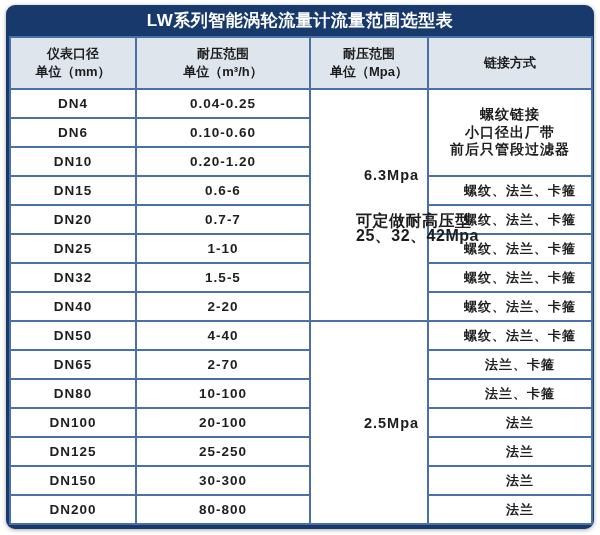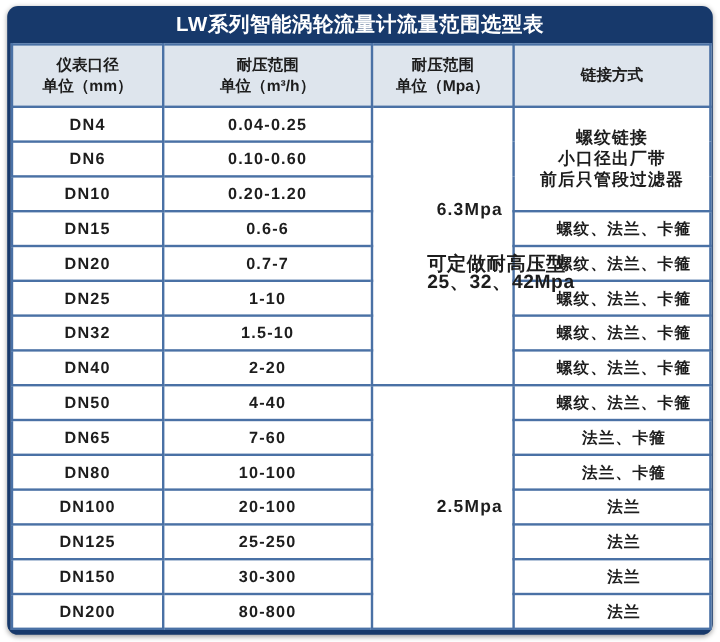--- a/index.html
+++ b/index.html
@@ -152,39 +152,39 @@
           <td class="c-flow">0.7-7</td>
           <td class="c-link">螺纹、法兰、卡箍</td>
         </tr>
         <tr>
           <td class="c-dn">DN25</td>
           <td class="c-flow">1-10</td>
           <td class="c-link">螺纹、法兰、卡箍</td>
         </tr>
         <tr>
           <td class="c-dn">DN32</td>
-          <td class="c-flow">1.5-10</td>
+          <td class="c-flow">1.5-5</td>
           <td class="c-link">螺纹、法兰、卡箍</td>
         </tr>
         <tr>
           <td class="c-dn">DN40</td>
           <td class="c-flow">2-20</td>
           <td class="c-link">螺纹、法兰、卡箍</td>
         </tr>
         <tr>
           <td class="c-dn">DN50</td>
           <td class="c-flow">4-40</td>
           <td class="c-press" rowspan="7">
             <div class="pv">2.5Mpa</div>
           </td>
           <td class="c-link">螺纹、法兰、卡箍</td>
         </tr>
         <tr>
           <td class="c-dn">DN65</td>
-          <td class="c-flow">7-60</td>
+          <td class="c-flow">2-70</td>
           <td class="c-link">法兰、卡箍</td>
         </tr>
         <tr>
           <td class="c-dn">DN80</td>
           <td class="c-flow">10-100</td>
           <td class="c-link">法兰、卡箍</td>
         </tr>
         <tr>
           <td class="c-dn">DN100</td>
           <td class="c-flow">20-100</td>

